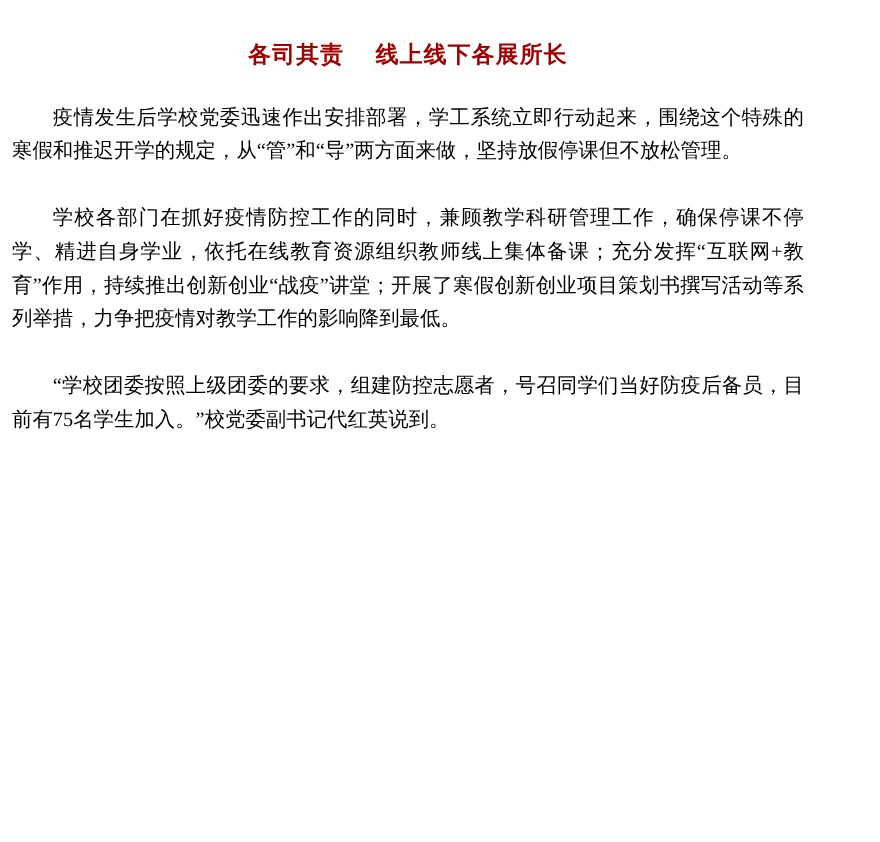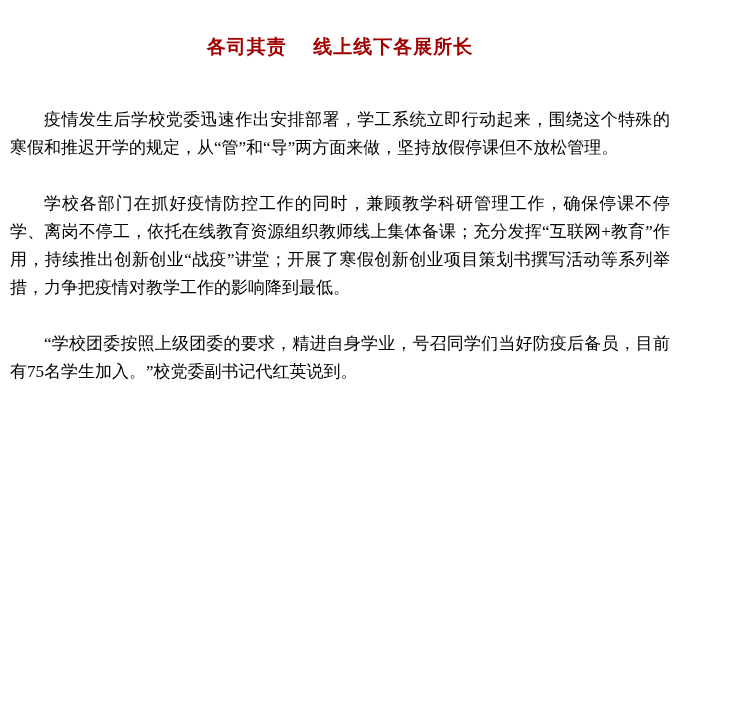--- a/index.html
+++ b/index.html
@@ -31,29 +31,29 @@
   }
   .doc-paragraph {
     font-size: 17px;
     line-height: 28px;
     text-align: justify;
     text-indent: 2em;
     margin: 28px 0 0 0;
     word-break: break-all;
   }
   .doc-paragraph.first {
-    margin-top: 48px;
+    margin-top: 26px;
   }
 </style>
 </head>
 <body>
 
 <div class="doc">
   <h1 class="doc-title" style="color: rgb(160, 0, 0);">各司其责　 线上线下各展所长</h1>
 
   <p class="doc-paragraph first">疫情发生后学校党委迅速作出安排部署，学工系统立即行动起来，围绕这个特殊的寒假和推迟开学的规定，从“管”和“导”两方面来做，坚持放假停课但不放松管理。</p>
 
 
-  <p class="doc-paragraph">学校各部门在抓好疫情防控工作的同时，兼顾教学科研管理工作，确保停课不停学、离岗不停工，依托在线教育资源组织教师线上集体备课；充分发挥“互联网+教育”作用，持续推出创新创业“战疫”讲堂；开展了寒假创新创业项目策划书撰写活动等系列举措，力争把疫情对教学工作的影响降到最低。</p>
+  <p class="doc-paragraph">学校各部门在抓好疫情防控工作的同时，兼顾教学科研管理工作，确保停课不停学、精进自身学业，依托在线教育资源组织教师线上集体备课；充分发挥“互联网+教育”作用，持续推出创新创业“战疫”讲堂；开展了寒假创新创业项目策划书撰写活动等系列举措，力争把疫情对教学工作的影响降到最低。</p>
 
-  <p class="doc-paragraph">“学校团委按照上级团委的要求，精进自身学业，号召同学们当好防疫后备员，目前有75名学生加入。”校党委副书记代红英说到。</p>
+  <p class="doc-paragraph">“学校团委按照上级团委的要求，组建防控志愿者，号召同学们当好防疫后备员，目前有75名学生加入。”校党委副书记代红英说到。</p>
 
 </div>
 
 </body></html>

